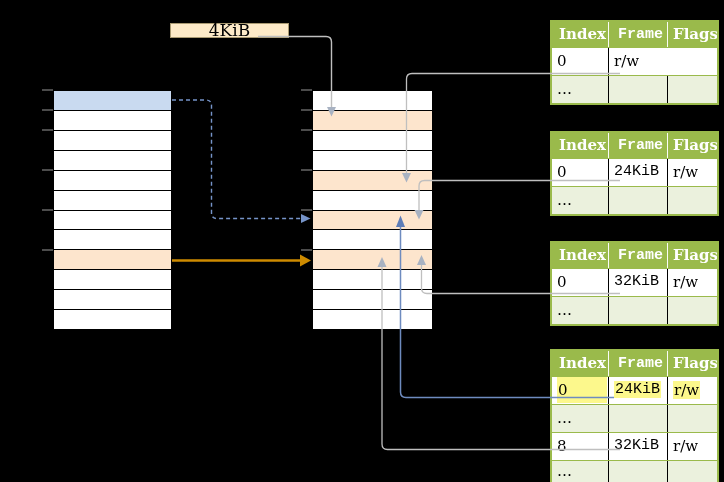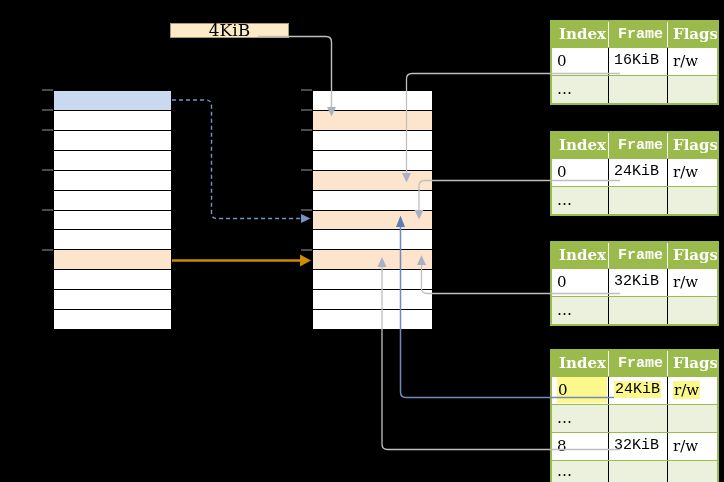--- a/index.html
+++ b/index.html
@@ -74,21 +74,20 @@
   </div>
 
   <div class="pt" id="pt1" style="top:20px">
       <div class="pt-header">
         <div class="pt-cell c0">Index</div>
         <div class="pt-cell c1">Frame</div>
         <div class="pt-cell c2">Flags</div>
       </div>
       <div class="pt-row">
         <div class="pt-cell c0">0</div>
-        <div class="pt-cell c1">16KiB</div>
         <div class="pt-cell c2">r/w</div>
       </div>
       <div class="pt-row shaded">
         <div class="pt-cell c0">…</div>
         <div class="pt-cell c1"></div>
         <div class="pt-cell c2"></div>
       </div>
     </div>
   <div class="pt" id="pt2" style="top:131px">
       <div class="pt-header">

